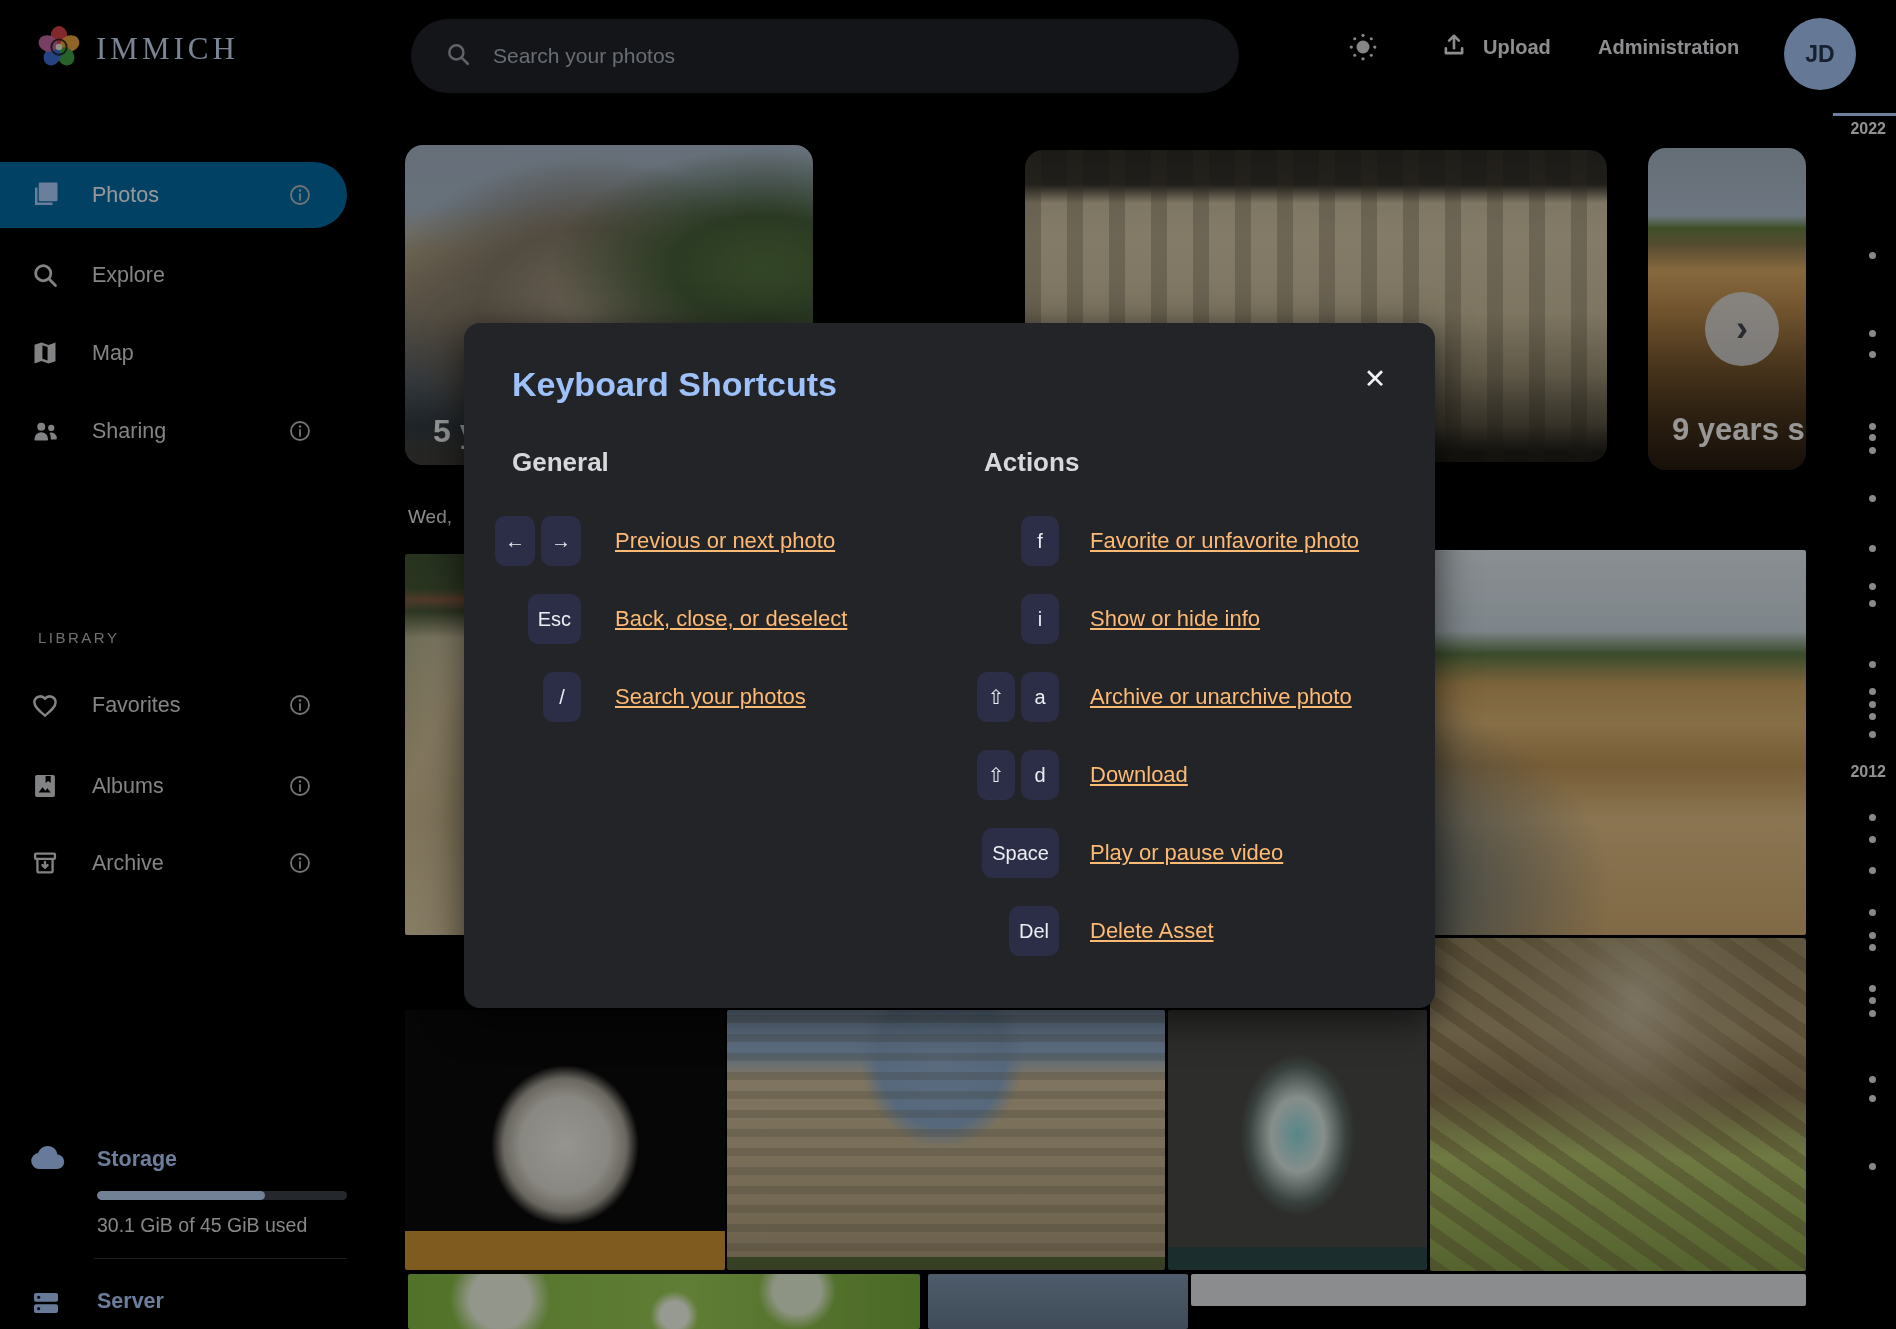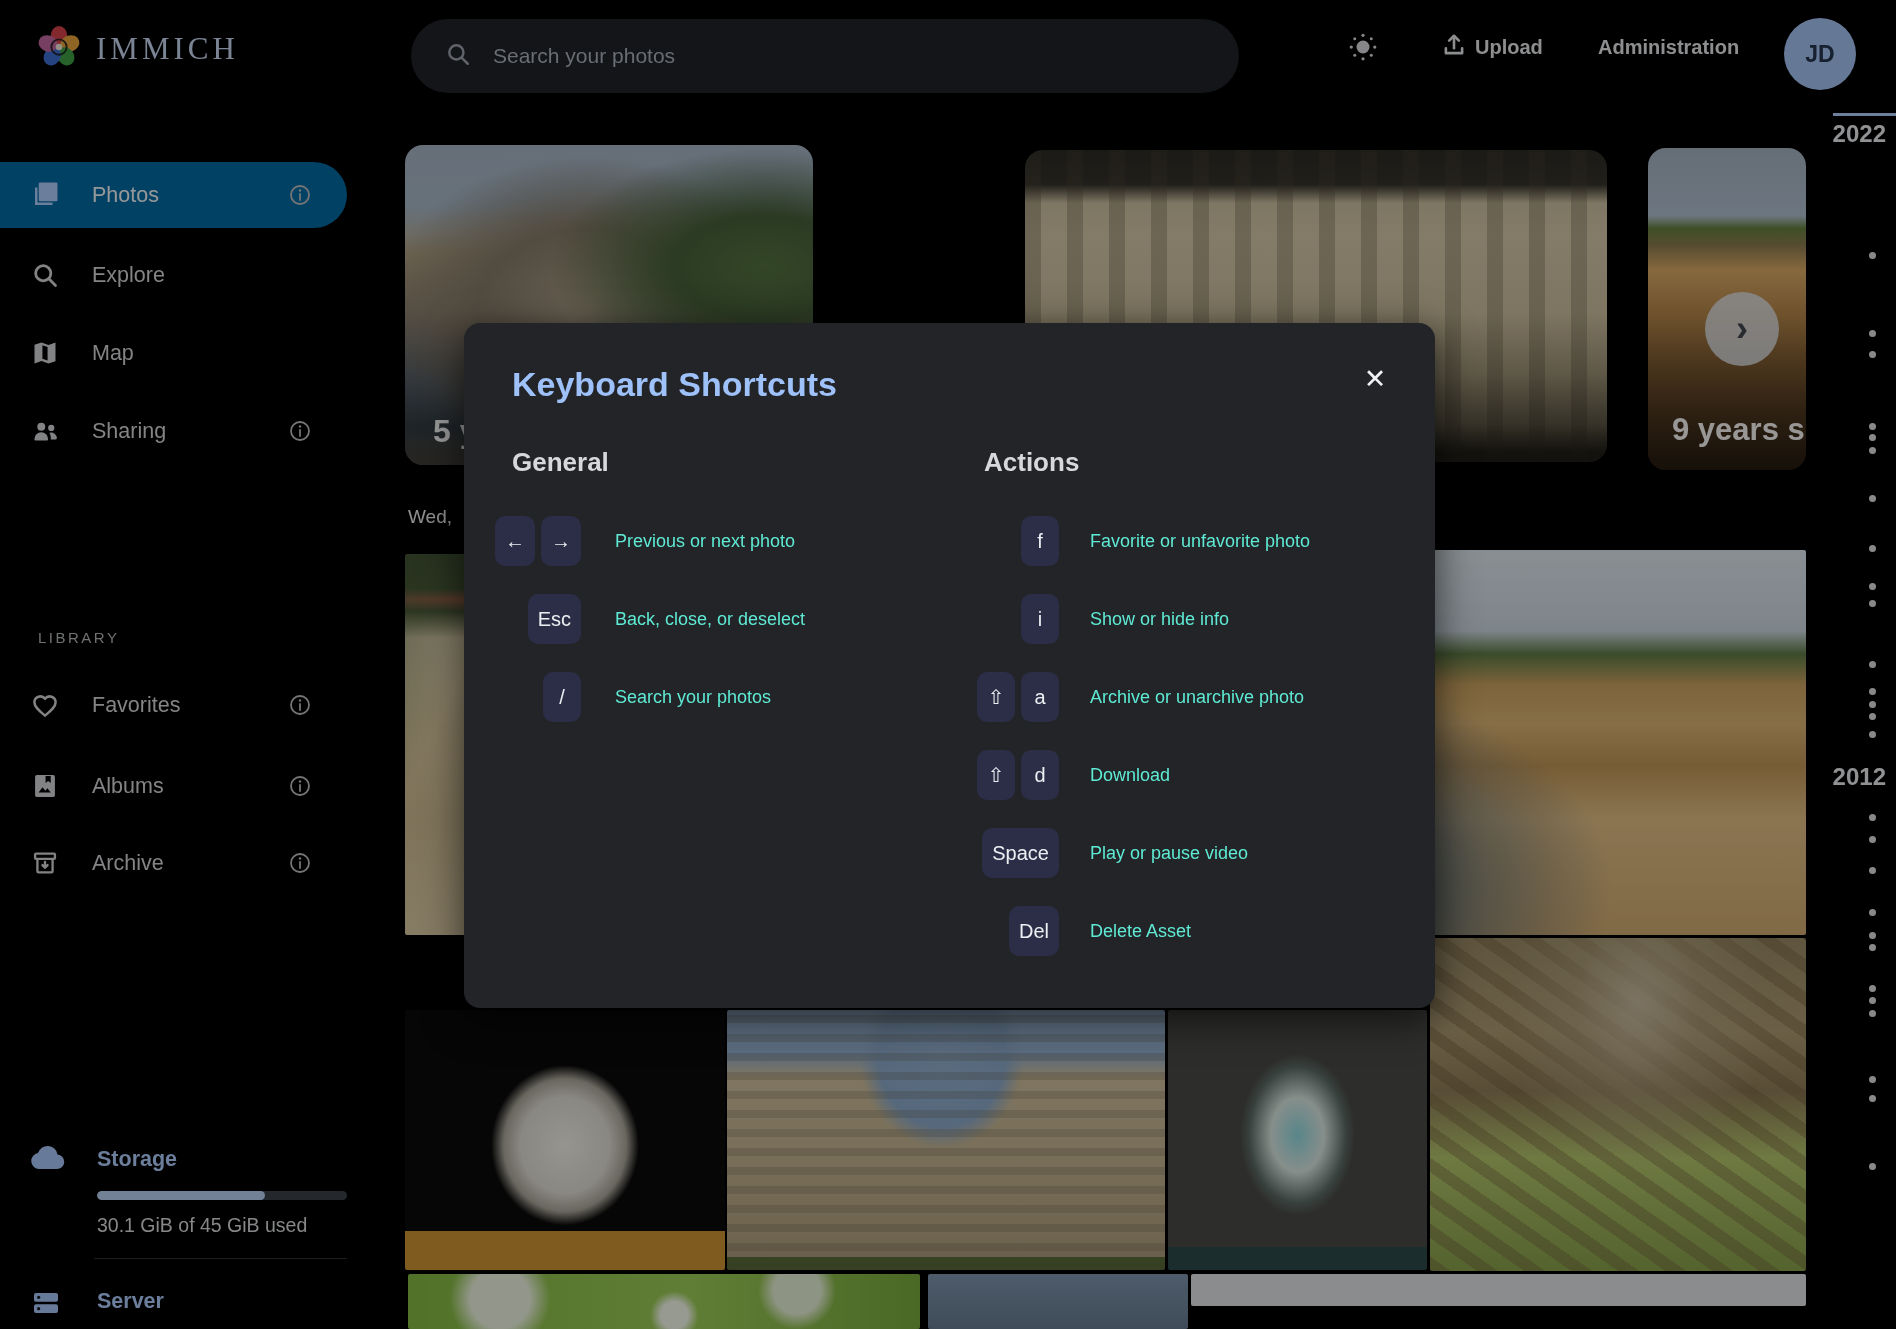--- a/index.html
+++ b/index.html
@@ -9,21 +9,21 @@
   
   .navbar { position:absolute; left:0; top:0; width:1896px; height:95px; background:#000; z-index:10; }
   .logo-wrap { position:absolute; left:36px; top:24px; display:flex; align-items:center; gap:14px; }
   .logo-text { font-family:"Liberation Serif","DejaVu Serif",serif; font-size:31px; letter-spacing:4px; color:#c7d6f0; }
   .search-pill { position:absolute; left:411px; top:19px; width:828px; height:74px; border-radius:37px; background:#202327; display:flex; align-items:center; padding:0 26px; }
   .search-pill svg { margin-left:8px; }
   .search-pill input { background:transparent; border:none; outline:none; margin-left:22px; font-size:21px; color:#e8eaee; width:600px; font-family:inherit; }
   .search-pill input::placeholder { color:#a9b0bb; }
   .icon-btn { width:44px; height:44px; display:flex; align-items:center; justify-content:center; }
   .nav-link { display:flex; align-items:center; gap:12px; color:#e4e5e8; font-size:20px; font-weight:700; }
-  .upload-btn { position:absolute; left:1441px; top:0; height:95px; display:flex; align-items:center; gap:8px; }
+  .upload-btn { position:absolute; left:1441px; top:0; height:95px; display:flex; align-items:center; gap:16px; }
   .admin-link { position:absolute; left:1598px; top:0; height:95px; display:flex; align-items:center; }
   .sun-btn { position:absolute; left:1341px; top:25px; }
   .avatar { position:absolute; left:1784px; top:18px; width:72px; height:72px; border-radius:50%; background:#a3c2f2; color:#25344b; display:flex; align-items:center; justify-content:center; font-size:23px; font-weight:700; }
 
   
   .sidebar { position:absolute; left:0; top:95px; width:364px; height:1234px; background:#000; z-index:5; }
   .side-item { position:absolute; left:0; width:347px; height:66px; display:flex; align-items:center; color:#d4d5d8; font-size:21.5px; font-weight:500; }
   .side-item .s-icon { position:absolute; left:30px; width:30px; height:30px; display:flex; align-items:center; justify-content:center; }
   .side-item .s-label { position:absolute; left:92px; }
   .side-item .info { position:absolute; left:288px; width:24px; height:24px; }
@@ -90,38 +90,38 @@
       radial-gradient(circle at 76% 30%, #e6efd4 0 6%, transparent 10%),
       linear-gradient(90deg,#84b843 0%,#9ccb58 55%,#78aa3c 100%); }
   .t-bluegray { left:928px; top:1274px; width:260px; height:55px; background:linear-gradient(180deg,#7e95ad 0%,#66798e 100%); }
   .t-graybar { left:1191px; top:1274px; width:615px; height:32px; background:#dfe2e4; }
   .date-header { position:absolute; left:408px; top:506px; font-size:19px; font-weight:400; color:#e6e7e9; }
   .chev-btn { position:absolute; left:57px; top:144px; width:74px; height:74px; border-radius:50%; background:rgba(222,228,234,.8); display:flex; align-items:center; justify-content:center; z-index:3; color:#41464d; font-size:36px; font-weight:700; }
 
   
   .scrubber { position:absolute; left:1807px; top:95px; width:89px; height:1234px; z-index:6; }
   .scrub-line { position:absolute; left:26px; top:18px; width:63px; height:3px; background:#aecdfc; }
-  .scrub-year { position:absolute; right:10px; font-size:24px; font-weight:700; color:#e8eaed; }
+  .scrub-year { position:absolute; right:10px; font-size:16px; font-weight:700; color:#e8eaed; }
   .dot { position:absolute; left:62px; width:7px; height:7px; border-radius:50%; background:#dcdee0; }
 
   
   .backdrop { position:absolute; inset:0; background:rgba(0,0,0,.38); z-index:40; }
   .modal { position:absolute; left:464px; top:323px; width:971px; height:685px; border-radius:16px; background:#232428; z-index:50; box-shadow:0 10px 40px rgba(0,0,0,.65); }
   .modal-title { position:absolute; left:48px; top:42px; font-size:34px; font-weight:600; color:#9dc1f8; }
   .modal-close { position:absolute; right:36px; top:32px; width:48px; height:48px; display:flex; align-items:center; justify-content:center; font-size:27px; color:#f0f1f3; }
   .sec-hdr { position:absolute; top:124px; font-size:26px; font-weight:600; color:#d7d8da; }
   .hdr-general { left:48px; } .hdr-actions { left:520px; }
   .col { position:absolute; top:179px; }
   .col-general { left:24px; } .col-actions { left:509px; }
   .sc-row { display:flex; align-items:center; height:78px; }
   .keys { display:flex; justify-content:flex-end; gap:6px; }
   .col-general .keys { width:93px; } .col-actions .keys { width:86px; }
   .key { height:50px; min-width:38px; padding:0 10px; border-radius:10px; background:#2b2e46; color:#eceef2; font-size:20px; display:flex; align-items:center; justify-content:center; }
   .col-general .sc-lbl { margin-left:34px; } .col-actions .sc-lbl { margin-left:31px; }
-  .sc-lbl { font-size:18px; color:#5eead4; white-space:nowrap; }
+  .sc-lbl { font-size:22px; color:#fdba74; white-space:nowrap;text-decoration:underline; }
 </style>
 </head>
 <body>
 
 <header class="navbar">
   <div class="logo-wrap">
     <span>
       <svg width="46" height="46" viewBox="0 0 48 48">
         <g>
           <ellipse cx="24" cy="12" rx="8.5" ry="10" fill="#d4434a"></ellipse>

